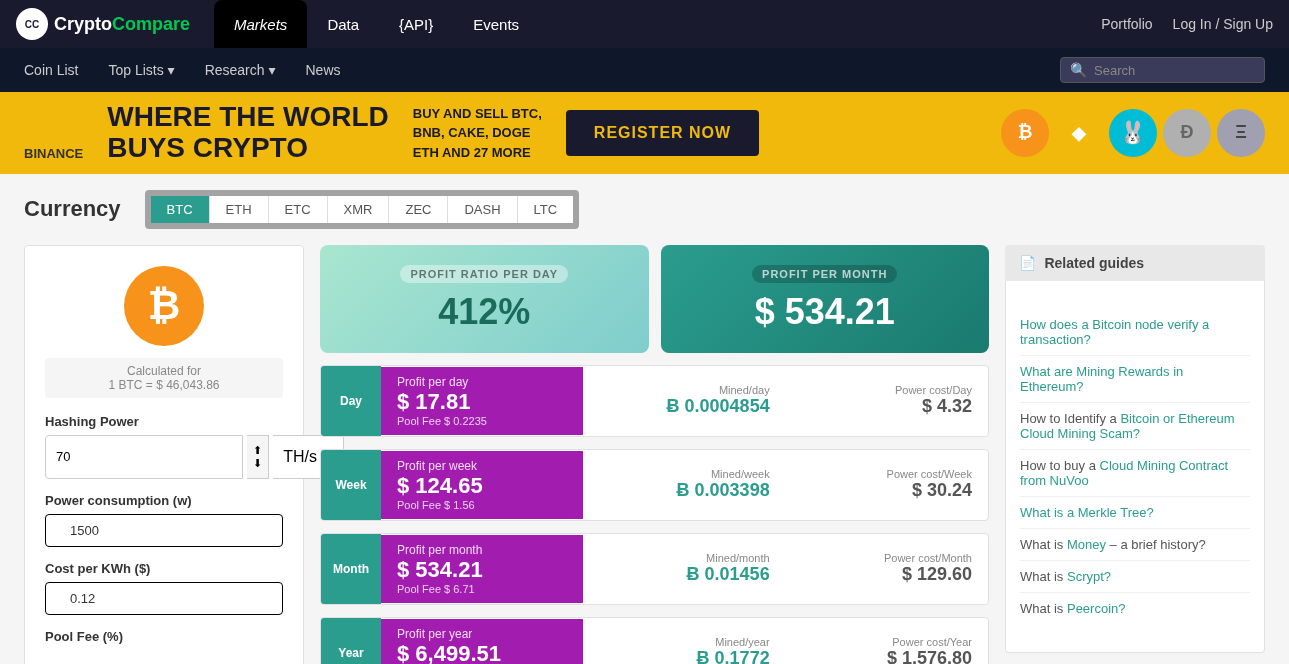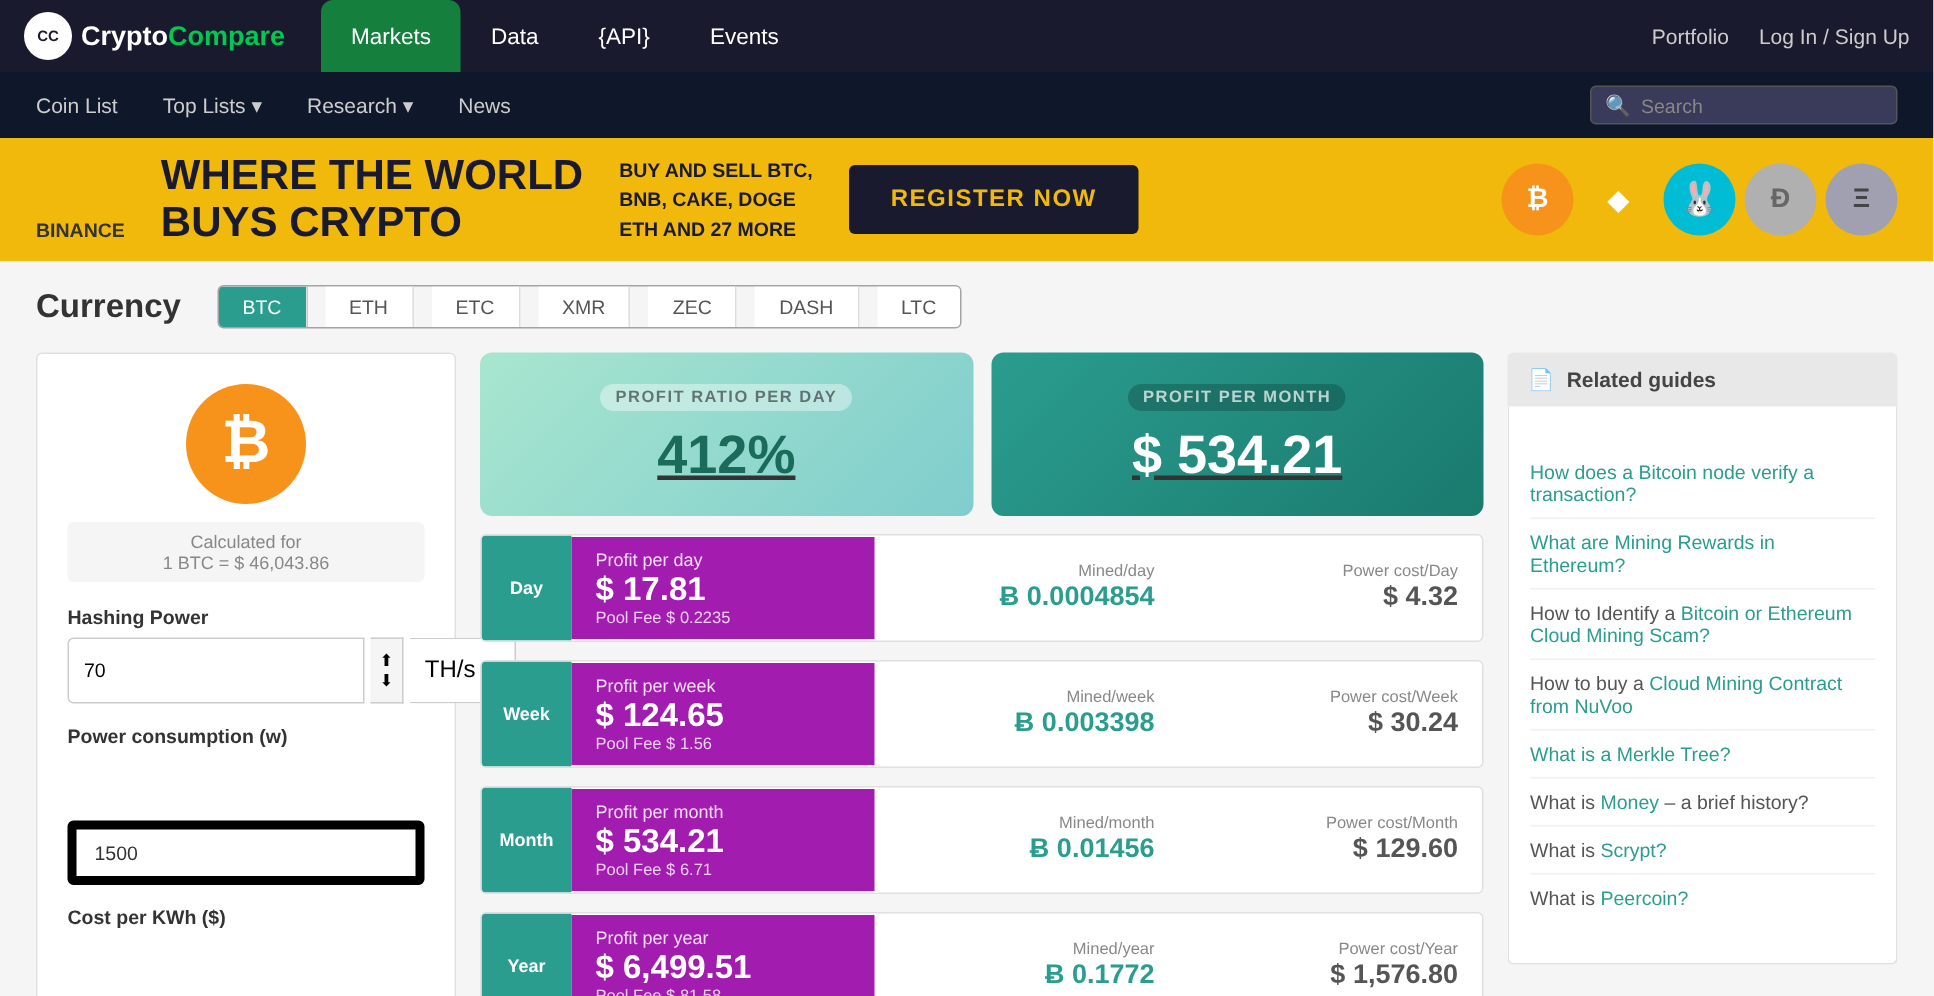--- a/index.html
+++ b/index.html
@@ -33,22 +33,23 @@
     .nav-tab {
       padding: 0 20px;
       height: 48px;
       display: flex; align-items: center;
       color: white;
       cursor: pointer;
       font-size: 15px;
       text-decoration: none;
     }
     .nav-tab.active {
-      background: #15803d;
+      background: #000000;
       border-radius: 8px 8px 0 0;
+      font-style: italic;
     }
     .nav-right { margin-left: auto; display: flex; gap: 20px; align-items: center; }
     .nav-right a { color: #ccc; text-decoration: none; font-size: 14px; }
 
     
     .sub-nav {
       background: #0f172a;
       display: flex;
       align-items: center;
       padding: 0 24px;
@@ -140,22 +141,22 @@
       gap: 24px;
       margin-bottom: 16px;
     }
     .currency-title {
       font-size: 22px;
       font-weight: bold;
       color: #333;
     }
     .currency-tabs {
       display: flex;
-      gap: 12px;
-      border: 1px solid #a3a3a3;
+      gap: 0;
+      border: 6px solid #a3a3a3;
       border-radius: 4px;
       overflow: hidden;
     }
     .currency-tab {
       padding: 6px 16px;
       font-size: 13px;
       cursor: pointer;
       background: white;
       color: #555;
       border: none;
@@ -202,26 +203,25 @@
       font-size: 12px;
       background: #f5f5f5;
       padding: 6px;
       border-radius: 4px;
       margin-bottom: 16px;
     }
     .form-group { margin-bottom: 14px; }
     .form-label { font-size: 13px; font-weight: bold; color: #333; margin-bottom: 6px; display: block; }
     .form-input {
       width: 100%;
-      padding: 8px 12px;
-      border: 6px solid #000000;
+      padding: 8px 24px;
+      border: 1px solid #000000;
       border-radius: 4px;
       font-size: 13px;
       color: #333;
-      margin-top: 43px;
     }
     .hash-row {
       display: flex; gap: 4px;
     }
     .hash-input {
       flex: 1;
       padding: 8px 10px;
       border: 1px solid #ccc;
       border-radius: 4px 0 0 4px;
       font-size: 13px;
@@ -255,21 +255,20 @@
     
     .profit-summary {
       display: flex;
       gap: 12px;
     }
     .profit-card {
       flex: 1;
       border-radius: 8px;
       padding: 20px;
       text-align: center;
-      text-decoration: underline;
     }
     .profit-card.day-card {
       background: linear-gradient(135deg, #a8e6cf, #7fcdcd);
     }
     .profit-card.month-card {
       background: linear-gradient(135deg, #2a9d8f, #1a7a6e);
     }
     .profit-label {
       font-size: 11px;
       font-weight: bold;

